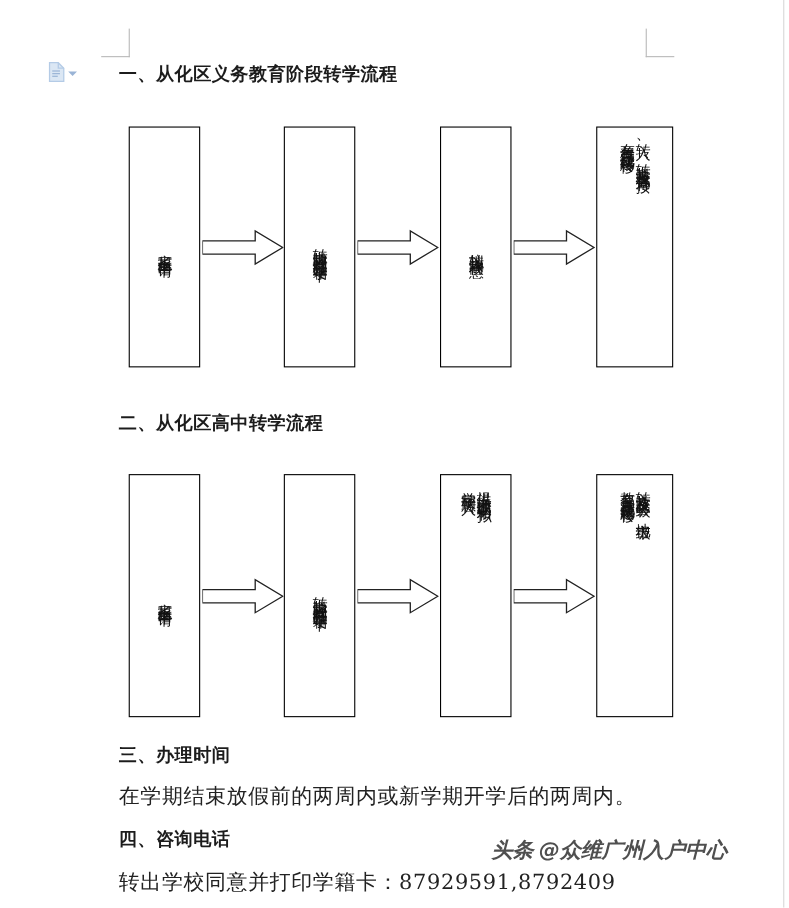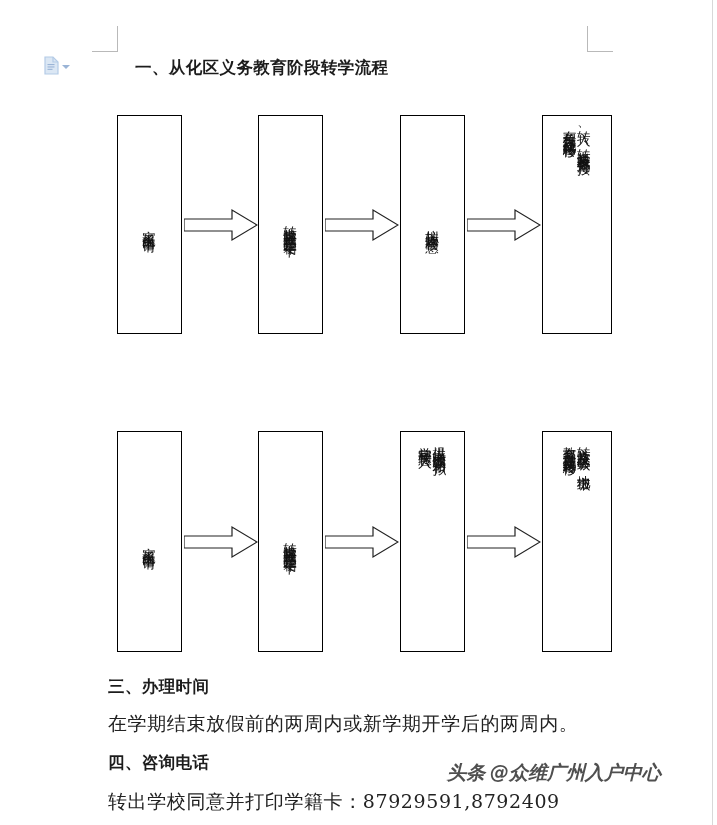--- a/index.html
+++ b/index.html
@@ -86,21 +86,21 @@
   .body-line {
     position: absolute;
     left: 108px;
     font-family: "DejaVu Serif", "Liberation Serif", serif;
     font-size: 19px;
     letter-spacing: 0.6px;
     color: #222;
     white-space: nowrap;
   }
 
-  #h1 { top: 57px; margin-left: 27px;  }
+  #h1 { top: 57px;  }
   #h2 { top: 374px; }
   #h3 { top: 676px; }
   #h4 { top: 752px; }
   #p3 { top: 711px; }
   #p4 { top: 789px; }
 
   
   .flow {
     position: absolute;
     left: 0;
@@ -229,20 +229,21 @@
         <polygon points="0,11 48,11 48,2 73,17 48,32 48,23 0,23" fill="#ffffff" stroke="#222222" stroke-width="1.2"></polygon>
       </svg>
     </div>
 
     <div class="fbox b4">
       <span class="vcol">转入、转出学校及教育局按</span>
       <span class="vcol">有关程序完成学籍转移</span>
     </div>
   </div>
 
+  <div class="heading" id="h2">二、从化区高中转学流程</div>
 
   <div class="flow" id="flow2">
 
     <div class="fbox b1 single">
       <span class="vcol">家长提出申请</span>
     </div>
 
     <div class="arrow a1">
       <svg width="74" height="34" viewBox="0 0 74 34" xmlns="http://www.w3.org/2000/svg">
         <polygon points="0,11 48,11 48,2 73,17 48,32 48,23 0,23" fill="#ffffff" stroke="#222222" stroke-width="1.2"></polygon>

